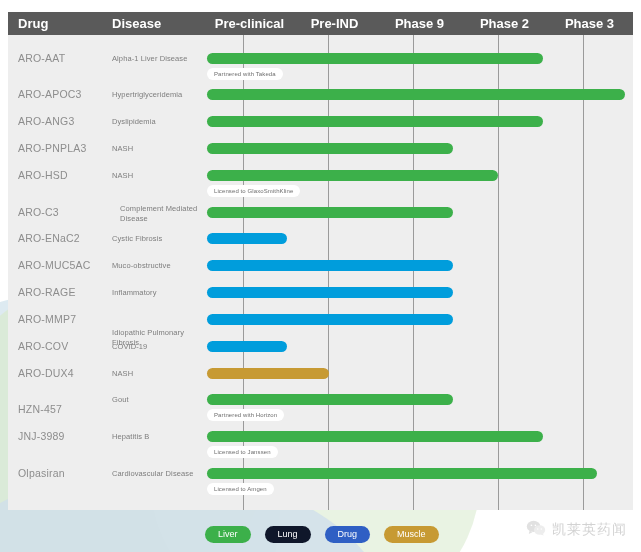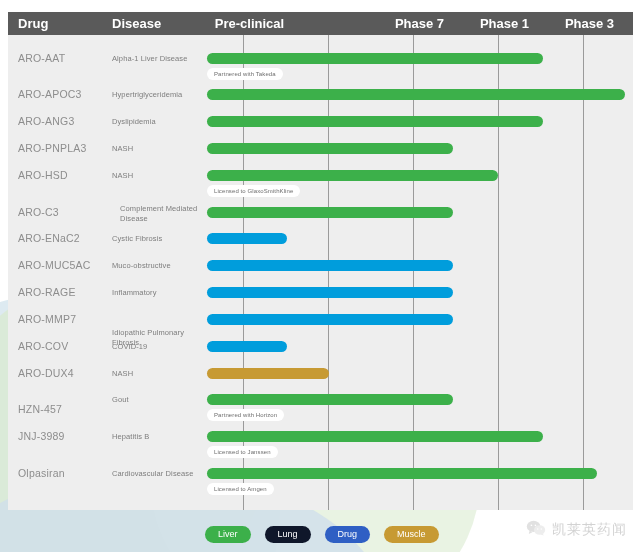--- a/index.html
+++ b/index.html
@@ -179,22 +179,23 @@
   <div class="blob blob-green2"></div>
   <div class="blob blob-blue-low"></div>
 </div>
 
 <div id="chart">
 
   <div id="header-row">
       <div class="hcell left" style="left: 10px; width: 90px;">Drug</div>
       <div class="hcell center" style="left: 199px; width: 85px;">Pre-clinical</div>
       <div class="hcell left" style="left: 104px; width: 90px;">Disease</div>
-      <div class="hcell center" style="left: 369px; width: 85px;">Phase 7</div>
-      <div class="hcell center" style="left: 454px; width: 85px;">Phase 1</div>
+      <div class="hcell center" style="left: 284px; width: 85px;">Pre-IND</div>
+      <div class="hcell center" style="left: 369px; width: 85px;">Phase 9</div>
+      <div class="hcell center" style="left: 454px; width: 85px;">Phase 2</div>
       <div class="hcell center" style="left: 539px; width: 85px;">Phase 3</div>
     </div>
 
   <div id="gridlines-holder">
       <div class="gridline" style="left: 235px; background: rgb(154, 154, 154);"></div>
       <div class="gridline" style="left: 320px; background: rgb(154, 154, 154);"></div>
       <div class="gridline" style="left: 405px; background: rgb(154, 154, 154);"></div>
       <div class="gridline" style="left: 490px; background: rgb(154, 154, 154);"></div>
       <div class="gridline" style="left: 575px; background: rgb(154, 154, 154);"></div>
     </div>

